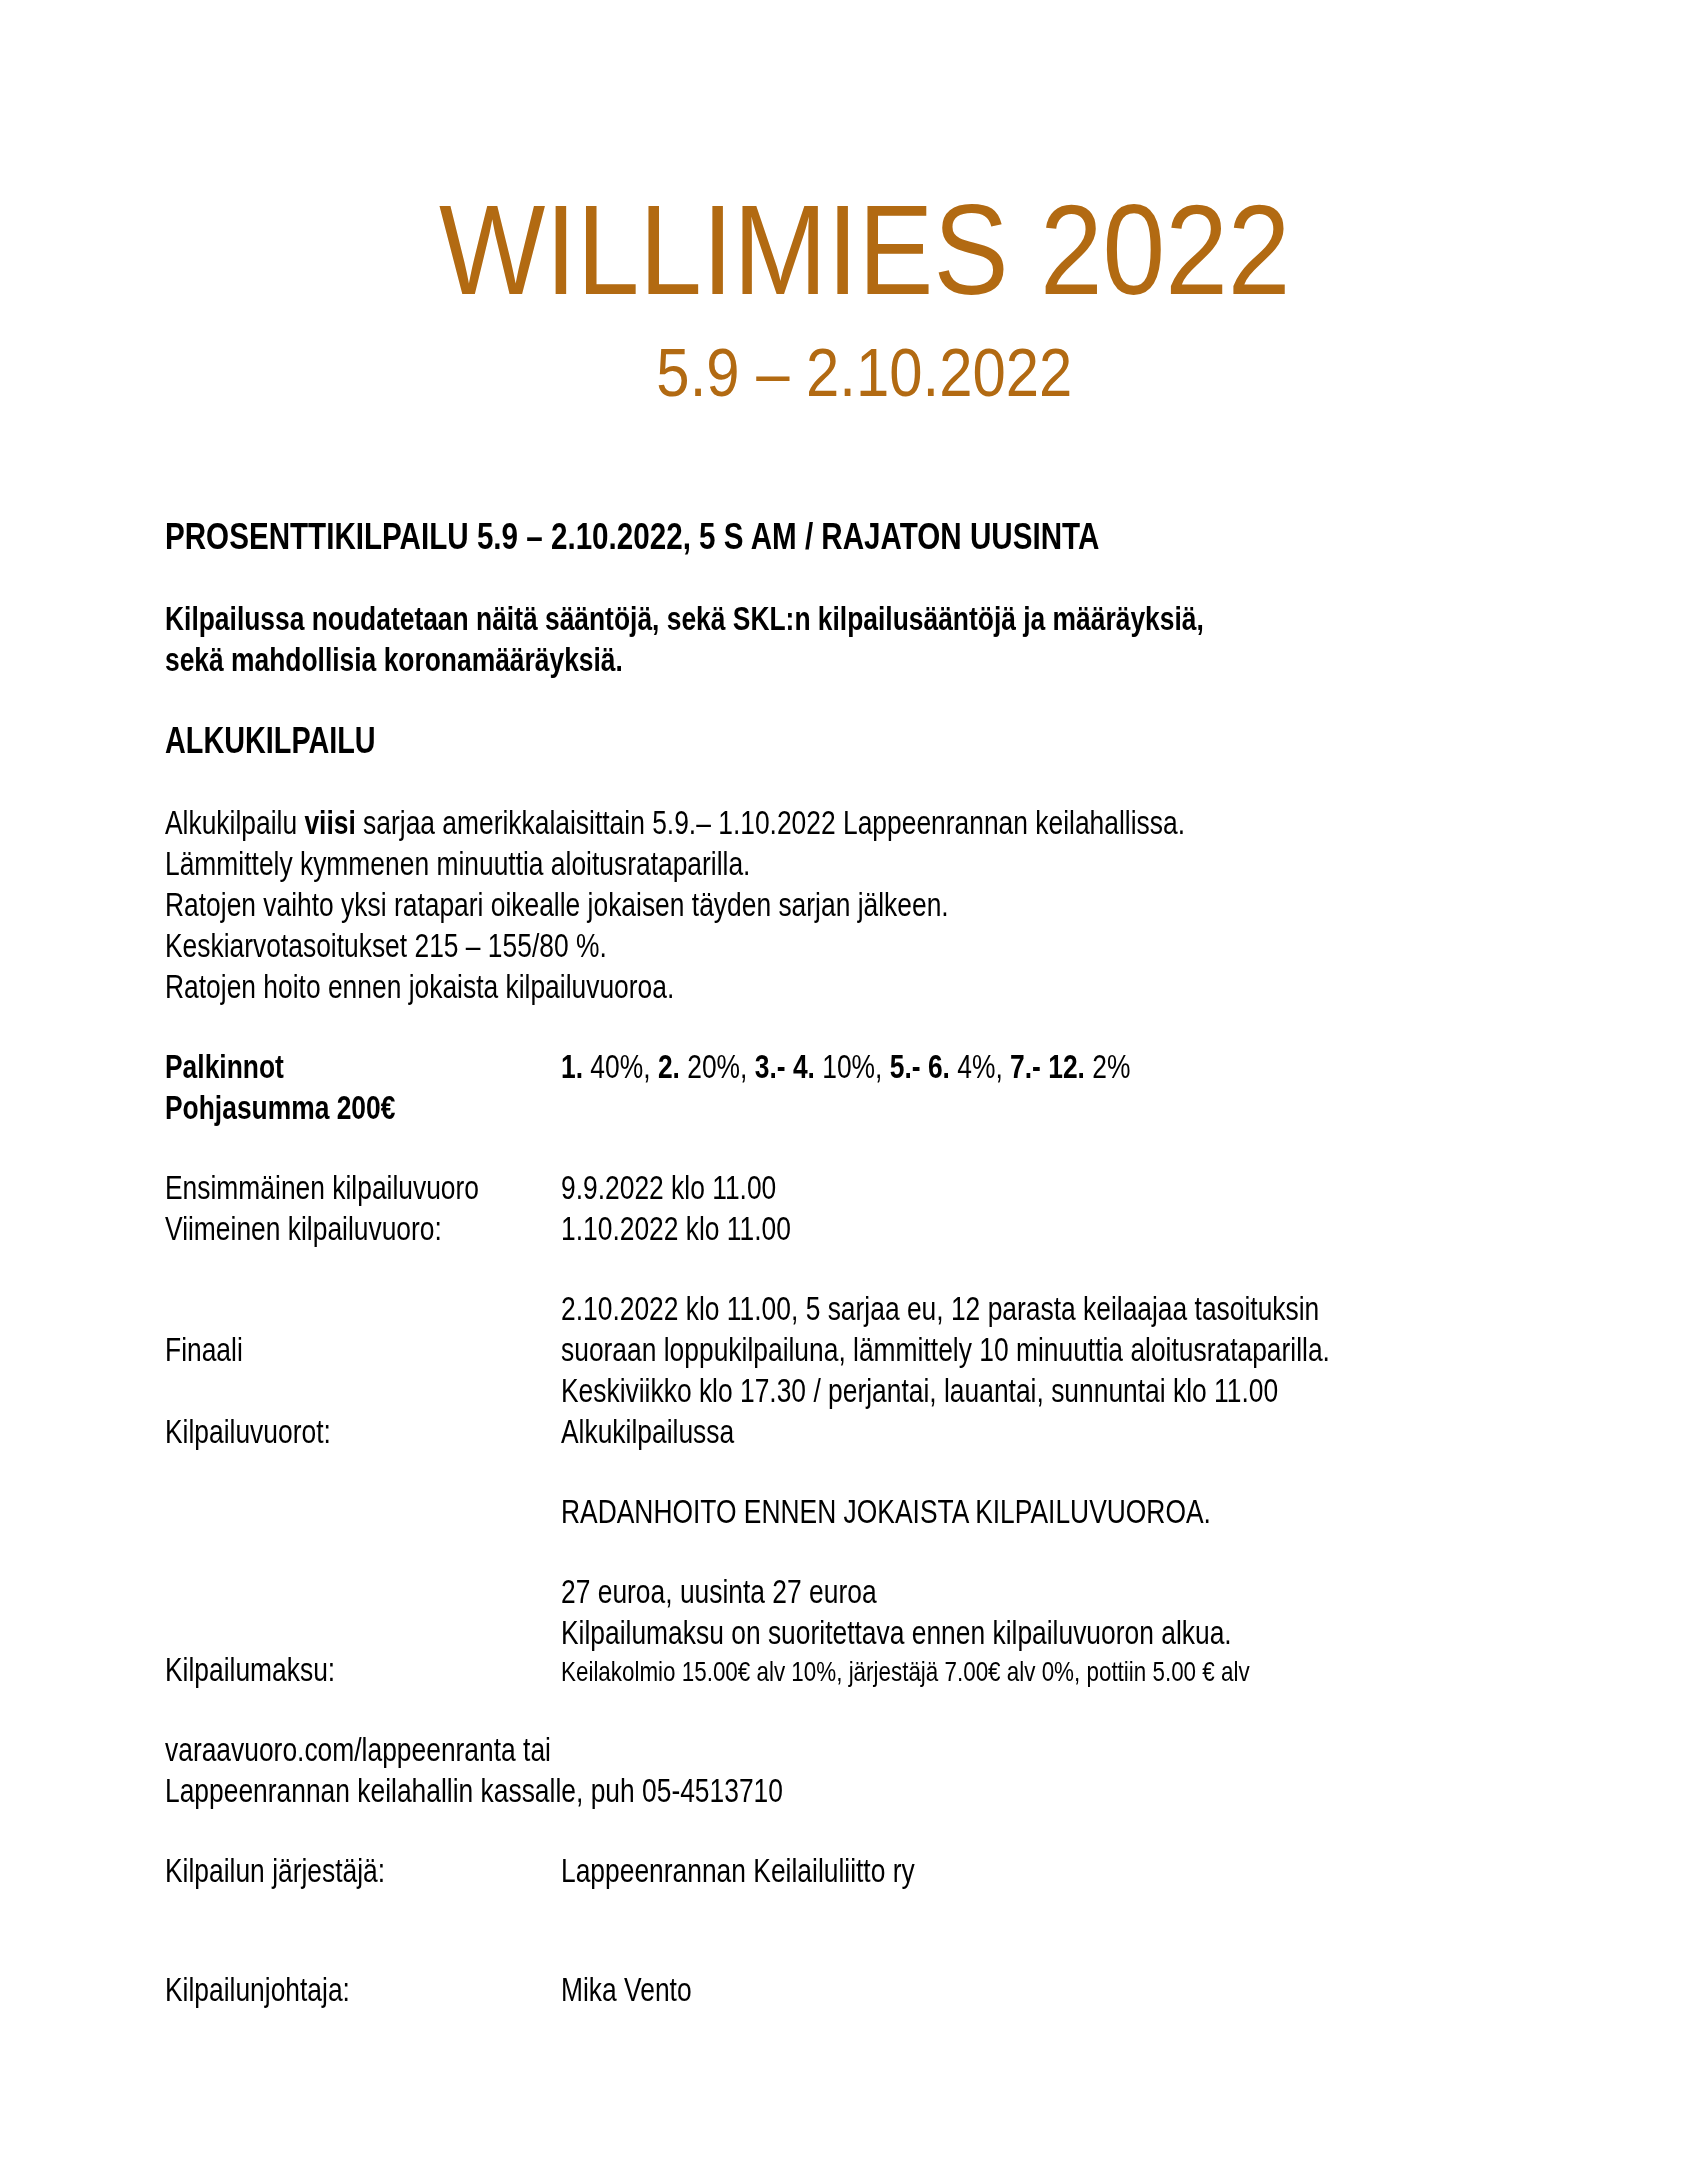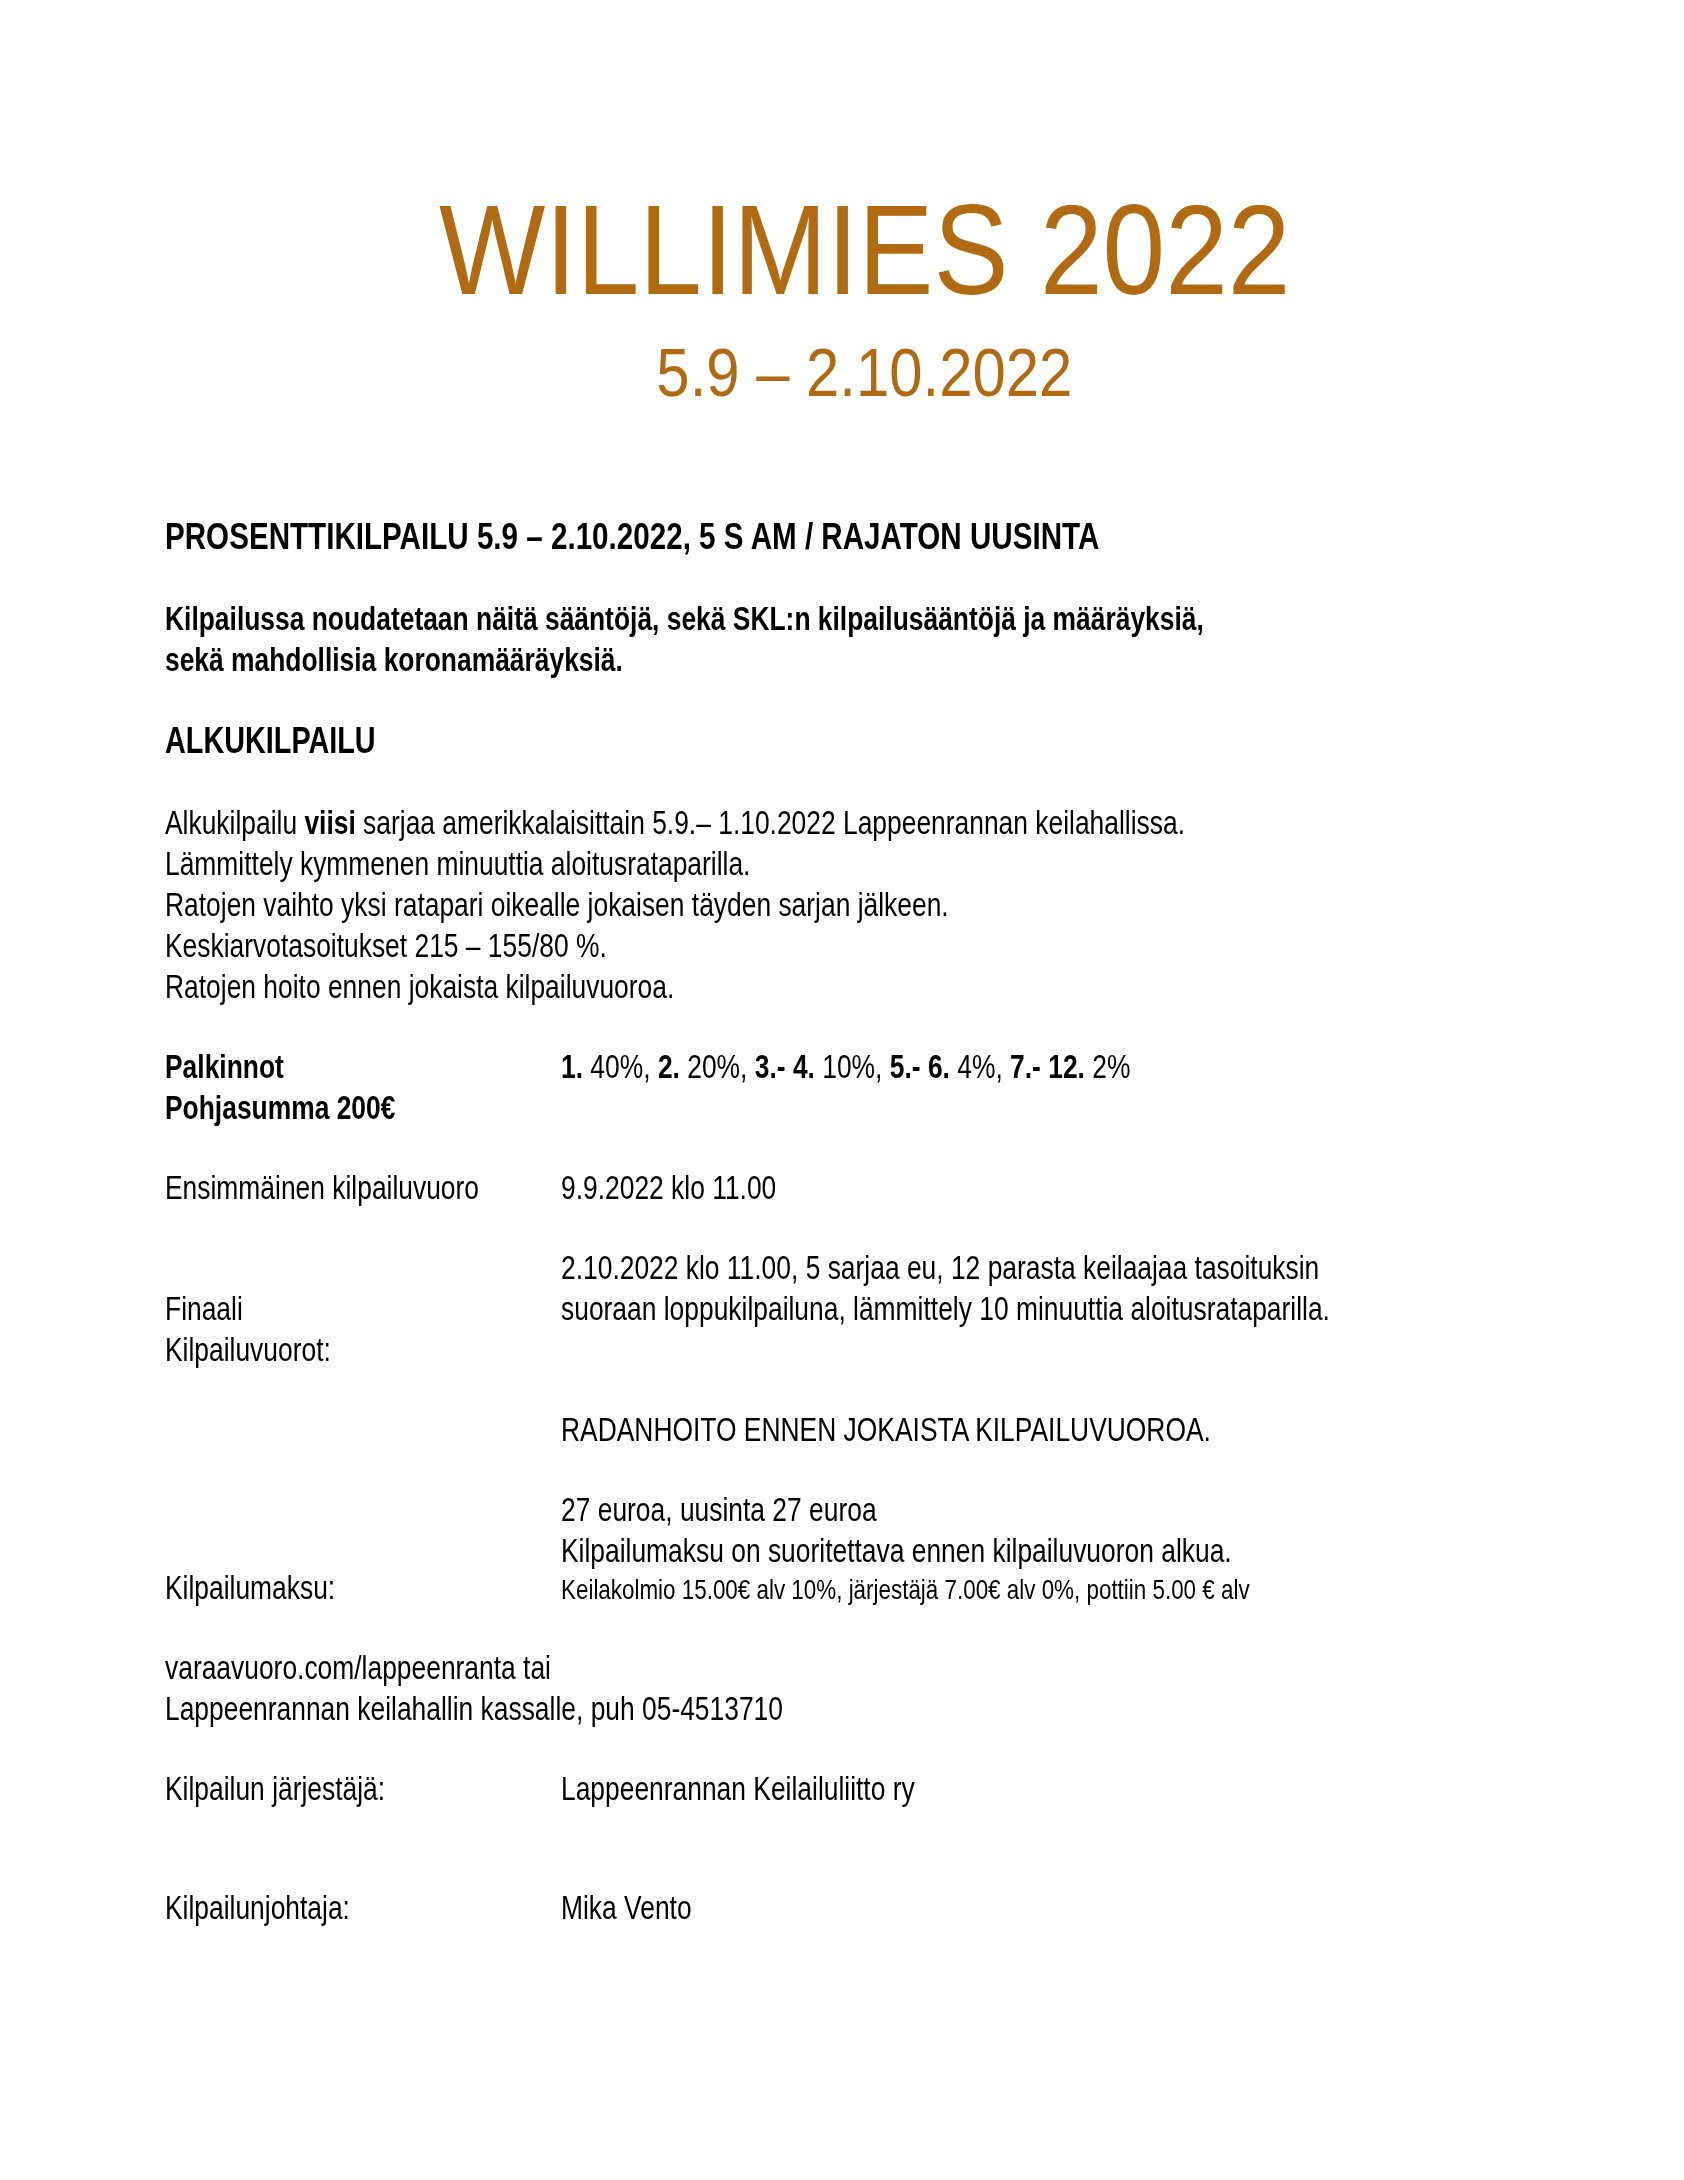--- a/index.html
+++ b/index.html
@@ -116,36 +116,48 @@
   <div class="sp"></div>
 
   <div class="row">
     <div class="label">
         <div class="body-line tx">Ensimmäinen kilpailuvuoro</div>
       </div>
     <div class="value">
         <div class="body-line tx">9.9.2022 klo 11.00</div>
       </div>
   </div>
+  <div class="row">
+    <div class="label">
+        <div class="body-line tx">Viimeinen kilpailuvuoro:</div>
+      </div>
+    <div class="value">
+        <div class="body-line tx">1.10.2022 klo 11.00</div>
+      </div>
+  </div>
 
   <div class="sp"></div>
 
   <div class="row">
     <div class="label">
         <div class="body-line tx">Finaali</div>
       </div>
     <div class="value">
       <div class="body-line tx">2.10.2022 klo 11.00, 5 sarjaa eu, 12 parasta keilaajaa tasoituksin</div>
       <div class="body-line tx">suoraan loppukilpailuna, lämmittely 10 minuuttia aloitusrataparilla.</div>
     </div>
   </div>
   <div class="row">
     <div class="label">
         <div class="body-line tx">Kilpailuvuorot:</div>
       </div>
+    <div class="value">
+      <div class="body-line tx">Keskiviikko klo 17.30 / perjantai, lauantai, sunnuntai klo 11.00</div>
+      <div class="body-line tx">Alkukilpailussa</div>
+    </div>
   </div>
 
   <div class="sp"></div>
 
   <div class="row">
     <div class="label"></div>
     <div class="value">
         <div class="body-line tx">RADANHOITO ENNEN JOKAISTA KILPAILUVUOROA.</div>
       </div>
   </div>

